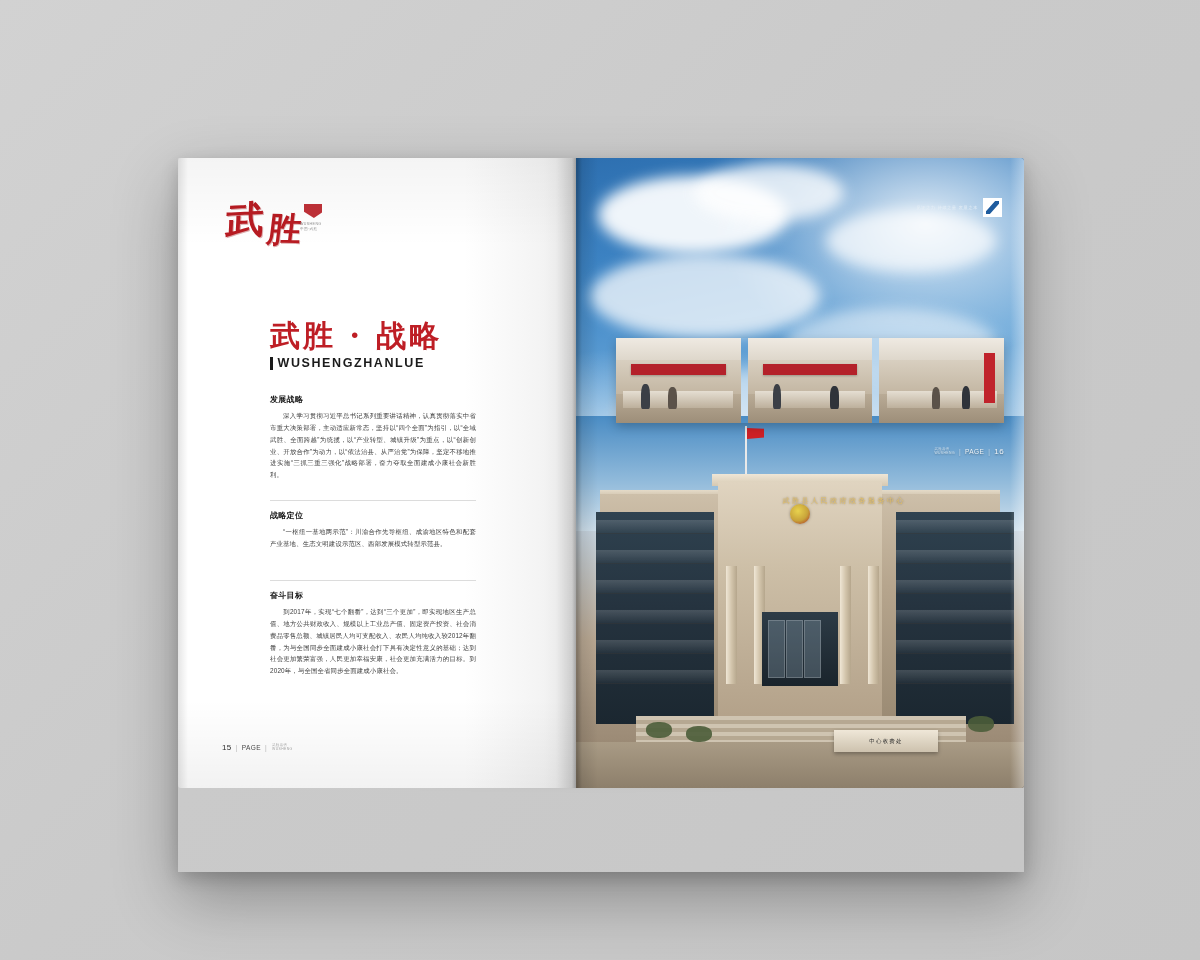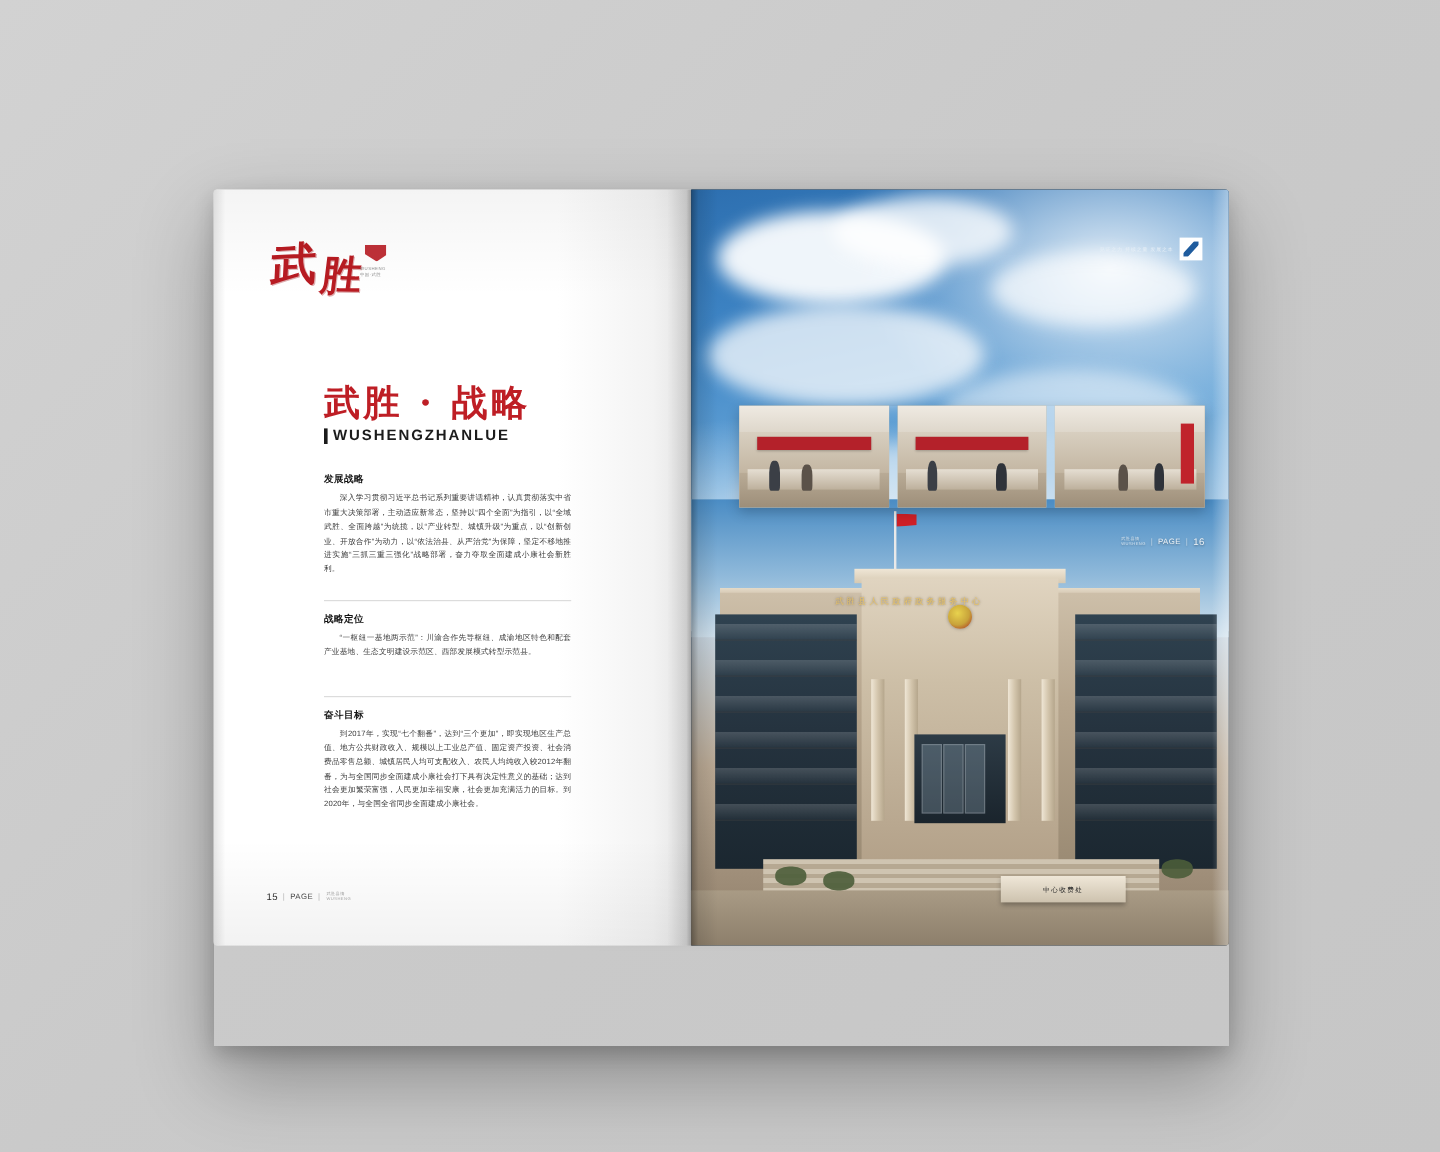--- a/index.html
+++ b/index.html
@@ -417,21 +417,21 @@
     height: 20px;
     border-radius: 50%;
     background: radial-gradient(circle at 40% 35%, #e8d24e 0%, #c8a33a 55%, #a8231f 100%);
     box-shadow: 0 0 3px rgba(0,0,0,0.35);
   }
   .bld-sign {
     position: absolute;
     left: 120px;
     top: 80px;
     width: 210px;
-    text-align: left;
+    text-align: right;
     font-family: "DejaVu Serif", serif;
     font-size: 7px;
     letter-spacing: 2.5px;
     color: #e9c46a;
     text-shadow: 0 0 2px rgba(0,0,0,0.5);
     z-index: 6;
   }
   .column {
     position: absolute;
     top: 150px;

